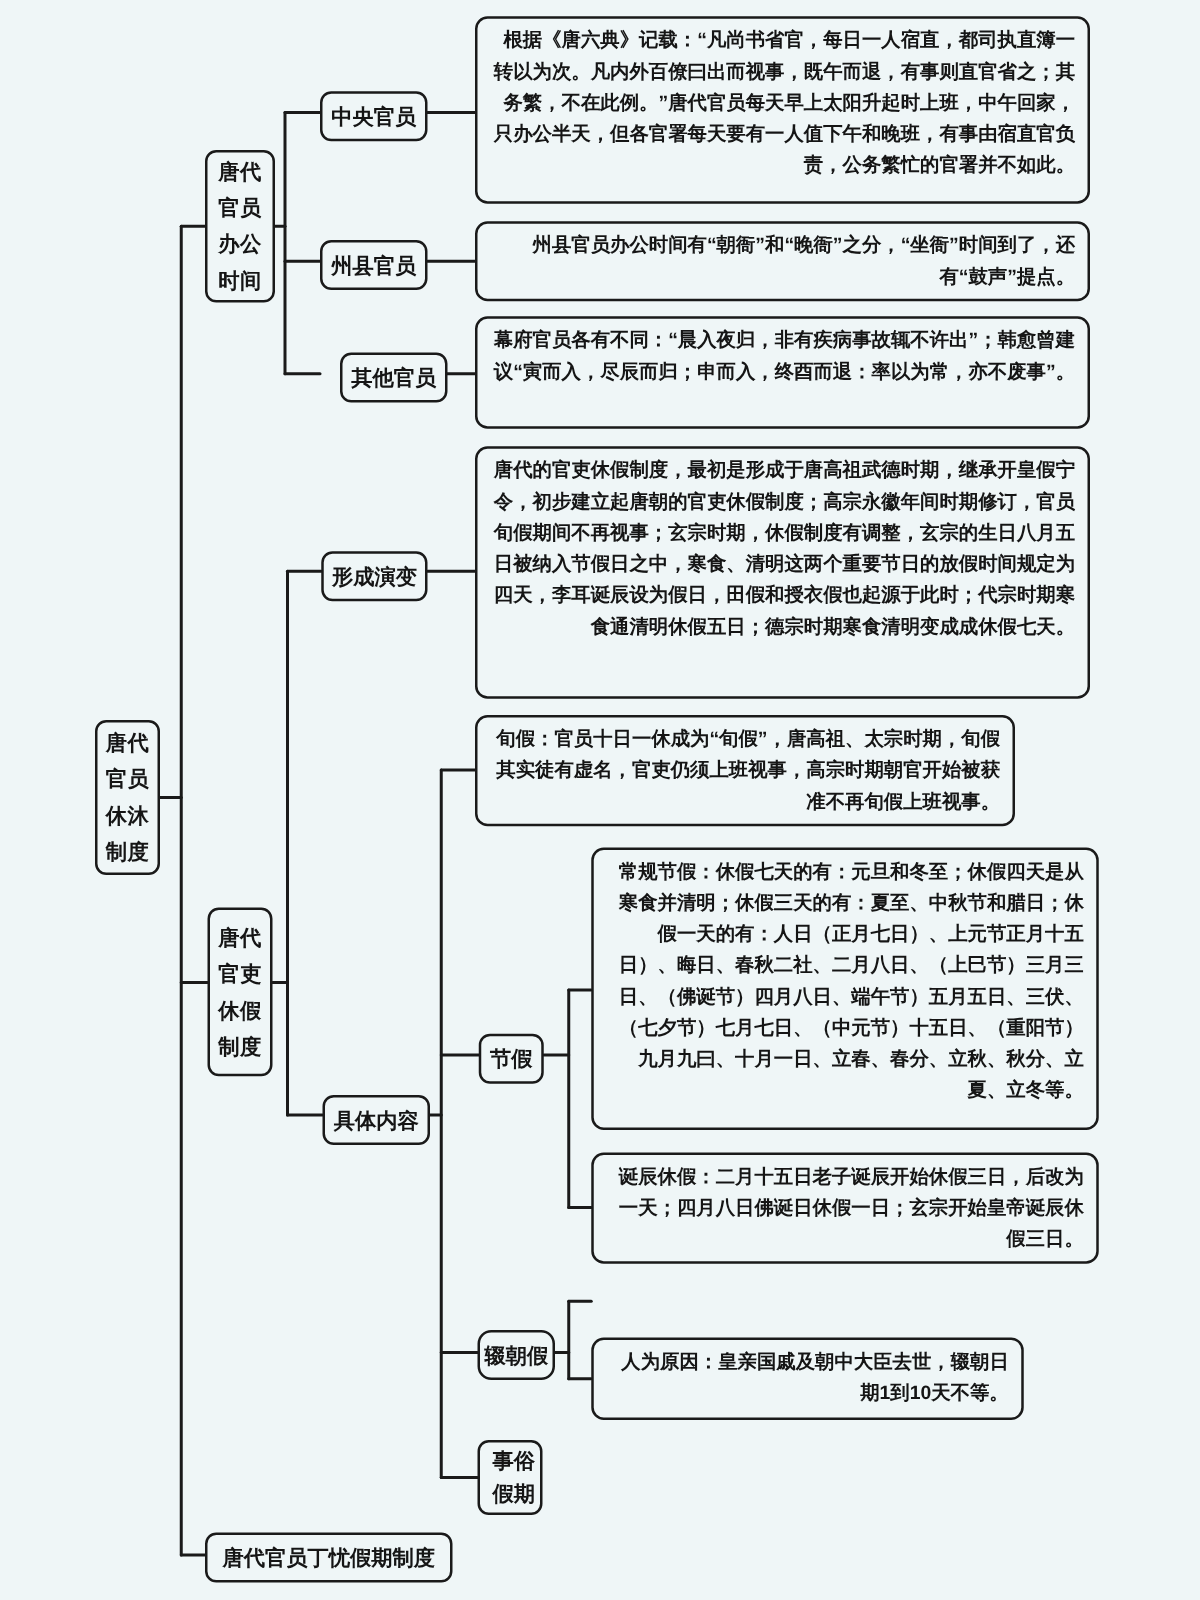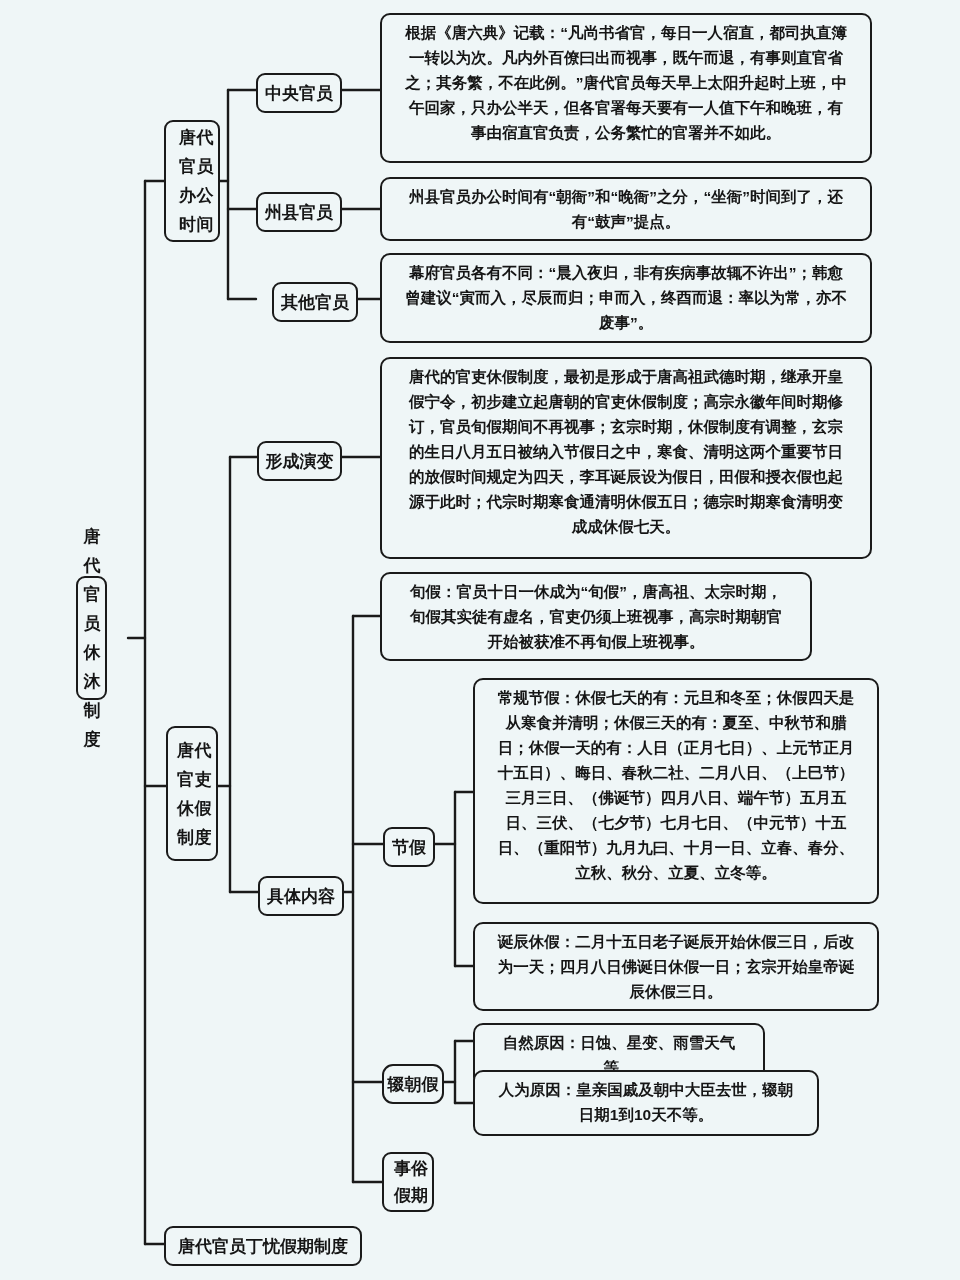--- a/index.html
+++ b/index.html
@@ -33,21 +33,21 @@
     position: absolute;
     border: 2.5px solid var(--line);
     border-radius: 9px;
     background: var(--background);
     font-weight: 700;
   }
   .v-label {
     display: flex;
     align-items: center;
     justify-content: center;
-    text-align: right;
+    text-align: center;
     font-size: 17px;
     line-height: 29px;
     padding: 2px 4px;
     letter-spacing: 0.5px;
   }
   .h-label {
     display: flex;
     align-items: center;
     justify-content: center;
     text-align: center;
@@ -58,22 +58,22 @@
   }
   .h-label.wrap2 {
     white-space: normal;
     line-height: 27px;
     padding: 2px 4px;
     text-align: right;
   }
   .content {
     font-size: 15.5px;
     line-height: 25px;
-    padding: 5px 22px;
-    text-align: center;
+    padding: 5px 10px;
+    text-align: right;
     border-radius: 10px;
   }
 </style>
 </head>
 <body>
 
 <div class="canvas">
 
   <svg class="wires" viewBox="0 0 960 1280" xmlns="http://www.w3.org/2000/svg">
 
@@ -106,21 +106,21 @@
     <path d="M455,792 H473"></path>
     <path d="M455,966 H473"></path>
     <path d="M353,1082 H382"></path>
     <path d="M444,1082 H455"></path>
     <path d="M455,1041 V1103"></path>
     <path d="M455,1041 H473"></path>
     <path d="M455,1103 H473"></path>
     <path d="M353,1182 H382"></path>
   </svg>
 
-  <div class="node v-label" style="left:76px; top:576px; width:31px; height:124px;">唐代官员休沐制度</div>
+  <div class="node v-label" style="left:76px; top:576px; width:52px; height:124px;">唐代官员休沐制度</div>
 
   <div class="node v-label" style="left:164px; top:120px; width:56px; height:122px;">唐代官员办公时间</div>
 
   <div class="node h-label" style="left:256px; top:73px; width:86px; height:34px;">中央官员</div>
   <div class="node content" style="left:380px; top:13px; width:492px; min-height:150px;">根据《唐六典》记载：“凡尚书省官，每日一人宿直，都司执直簿一转以为次。凡内外百僚曰出而视事，既午而退，有事则直官省之；其务繁，不在此例。”唐代官员每天早上太阳升起时上班，中午回家，只办公半天，但各官署每天要有一人值下午和晚班，有事由宿直官负责，公务繁忙的官署并不如此。</div>
 
   <div class="node h-label" style="left:256px; top:192px; width:86px; height:34px;">州县官员</div>
   <div class="node content" style="left:380px; top:177px; width:492px; min-height:62px;">州县官员办公时间有“朝衙”和“晚衙”之分，“坐衙”时间到了，还有“鼓声”提点。</div>
 
   <div class="node h-label" style="left:256px; top:282px; width:86px; height:34px;margin-left:16px;">其他官员</div>
@@ -133,20 +133,19 @@
 
   <div class="node h-label" style="left:258px; top:876px; width:86px; height:33px;">具体内容</div>
 
   <div class="node content" style="left:380px; top:572px; width:432px; min-height:88px;">旬假：官员十日一休成为“旬假”，唐高祖、太宗时期，旬假其实徒有虚名，官吏仍须上班视事，高宗时期朝官开始被获准不再旬假上班视事。</div>
 
   <div class="node h-label" style="left:383px; top:827px; width:52px; height:34px;">节假</div>
   <div class="node content" style="left:473px; top:678px; width:406px; min-height:226px;">常规节假：休假七天的有：元旦和冬至；休假四天是从寒食并清明；休假三天的有：夏至、中秋节和腊日；休假一天的有：人日（正月七日）、上元节正月十五日）、晦日、春秋二社、二月八日、（上巳节）三月三日、（佛诞节）四月八日、端午节）五月五日、三伏、（七夕节）七月七日、（中元节）十五日、（重阳节）九月九曰、十月一日、立春、春分、立秋、秋分、立夏、立冬等。</div>
   <div class="node content" style="left:473px; top:922px; width:406px; min-height:88px;">诞辰休假：二月十五日老子诞辰开始休假三日，后改为一天；四月八日佛诞日休假一日；玄宗开始皇帝诞辰休假三日。</div>
 
   <div class="node h-label" style="left:382px; top:1064px; width:62px; height:36px;border-radius:11px;">辍朝假</div>
-  <div class="node content" style="left:473px; top:1023px; width:292px; min-height:36px;">自然原因：日蚀、星变、雨雪天气等。</div>
   <div class="node content" style="left:473px; top:1070px; width:346px; min-height:66px;">人为原因：皇亲国戚及朝中大臣去世，辍朝日期1到10天不等。</div>
 
   <div class="node h-label wrap2" style="left:382px; top:1152px; width:52px; height:60px;">事俗假期</div>
 
   <div class="node h-label" style="left:164px; top:1226px; width:198px; height:36px;">唐代官员丁忧假期制度</div>
 
 </div>
 
 </body></html>

